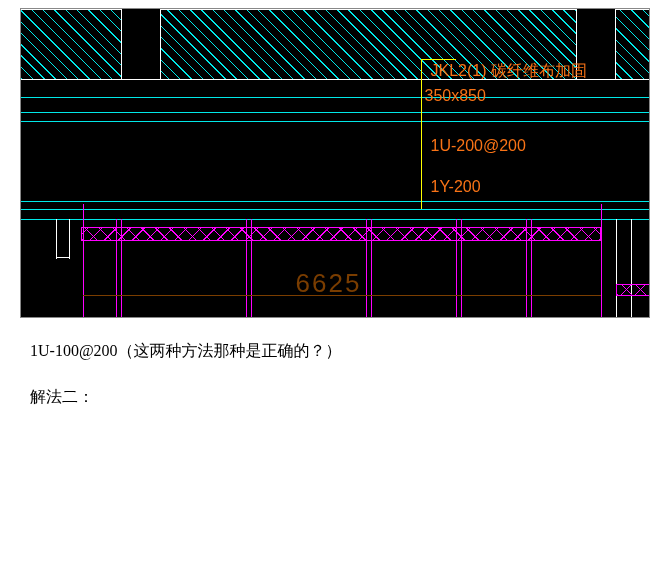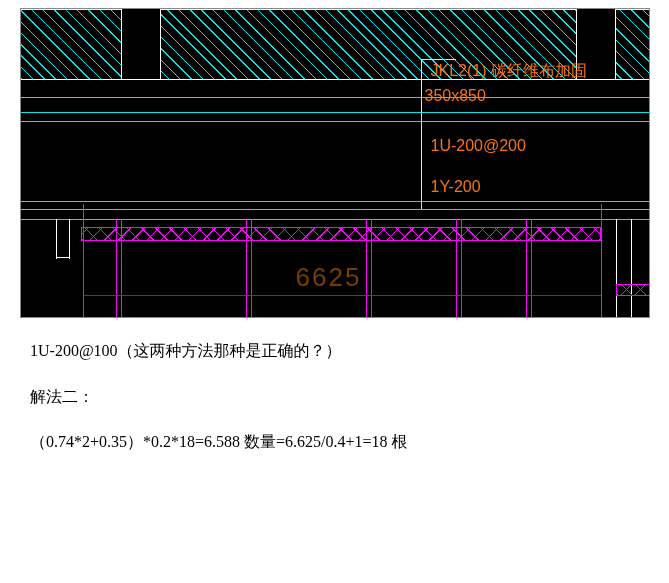--- a/index.html
+++ b/index.html
@@ -48,20 +48,21 @@
       line-height: 1.3;
       white-space: nowrap;
     }
     .dim-text {
       position: absolute;
       color: #7a3d00;
       font-family: Arial, sans-serif;
       font-size: 26px;
       font-weight: 300;
       letter-spacing: 2px;
+      margin-top: 6px;
     }
     .doc-text {
       margin: 20px 30px 0 30px;
       font-size: 16px;
       color: #000;
       line-height: 1.6;
     }
     .doc-text p { margin-bottom: 20px; }
   </style>
 </head>
@@ -114,16 +115,15 @@
   <div class="cad-text" style="left:410px; top:127px;">1U-200@200</div>
   <div class="cad-text" style="left:410px; top:156px;margin-top:12px;">1Y-200</div>
 
   <div class="dim-text" style="left:275px; top:253px;">6625</div>
 
   <div style="position:absolute; left:62px; top:286px; width:518px; height:1px; background:#7a3d00;"></div>
 
 </div>
 
 <div class="doc-text">
-  <p>1U-200@100（这两种方法那种是正确的？）</p>
+  <p>1U-100@200（这两种方法那种是正确的？）</p>
   <p>解法二：</p>
-  <p>（0.74*2+0.35）*0.2*18=6.588    数量=6.625/0.4+1=18 根</p>
 </div>
 
 </body></html>

